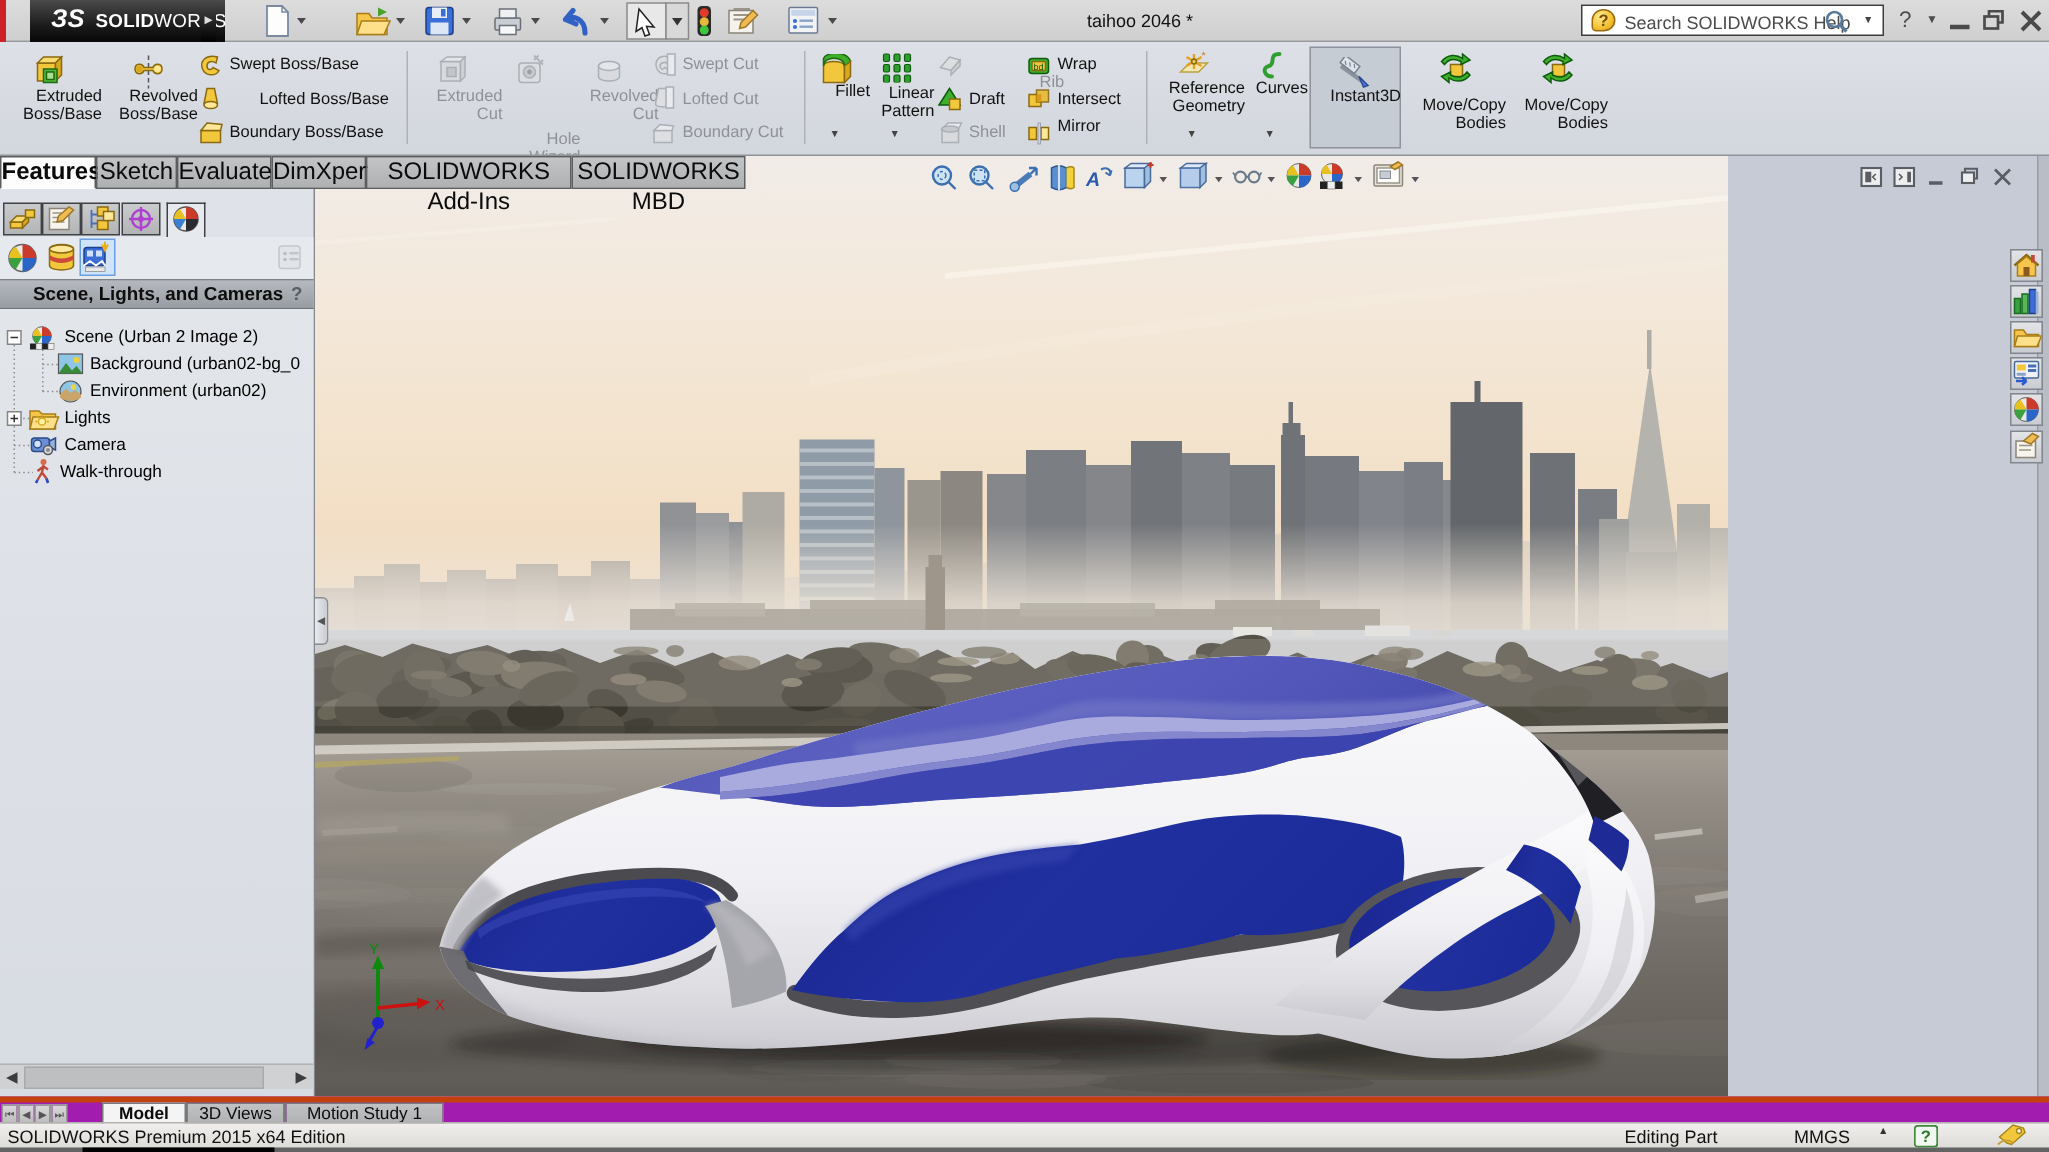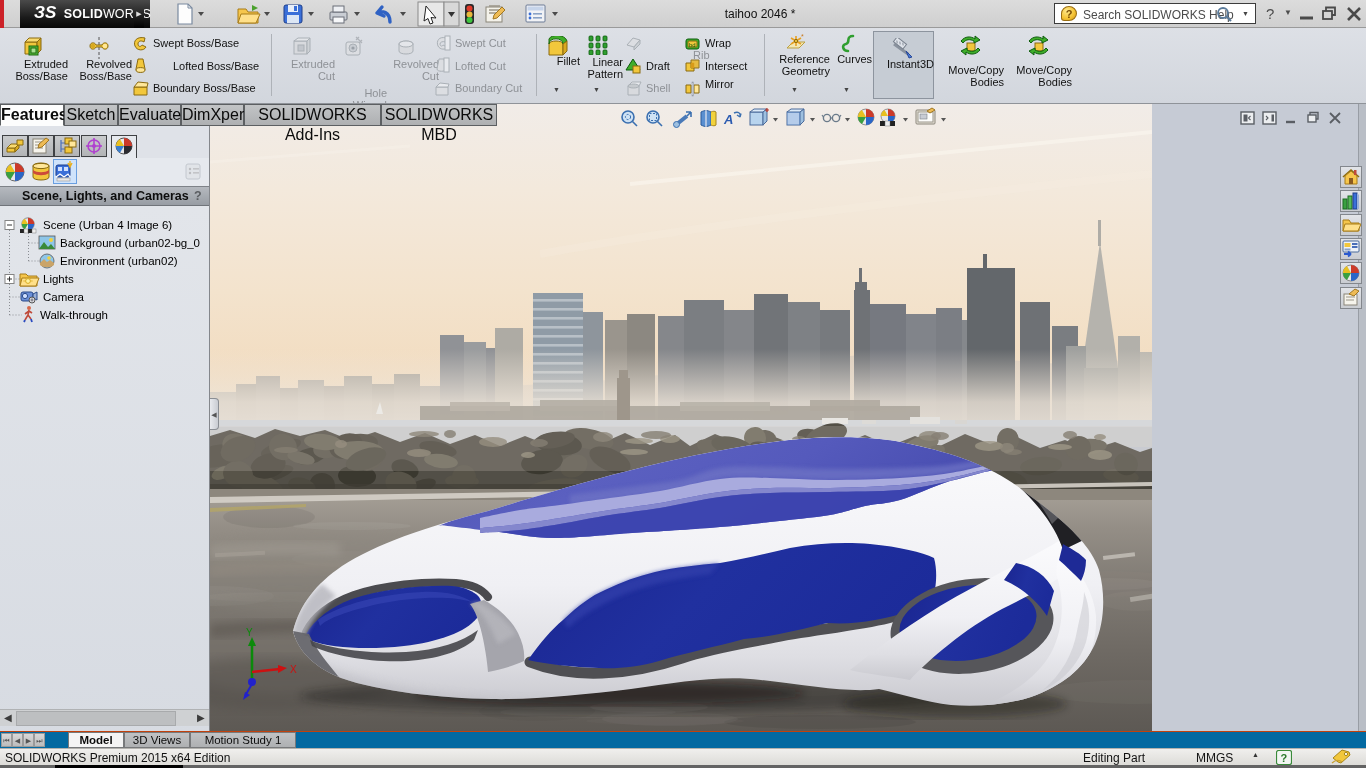--- a/index.html
+++ b/index.html
@@ -49,21 +49,21 @@
 #pheader { position:absolute; left:0; top:60px; width:209px; height:20px;
   background:linear-gradient(#b5b9bf,#989da4); border-top:1px solid #7e8288; border-bottom:1px solid #70747a;
   font-size:12.5px; font-weight:bold; color:#0d0d0d; line-height:19px; }
 #ptree { position:absolute; left:0; top:80px; width:209px; height:529px; background:linear-gradient(#e2e5ea,#d7dbe2); }
 .titem { position:absolute; font-size:11.5px; color:#000; white-space:nowrap; }
 #pscroll { position:absolute; left:0; top:583px; width:209px; height:17px; background:#cfd1d3; border-top:1px solid #b0b2b4; }
 #pscroll .thumb { position:absolute; left:16px; top:1px; width:160px; height:15px; background:#bdbfc1; border:1px solid #a8aaac; }
 #pscroll .ar { position:absolute; top:2px; font-size:10px; color:#3c3c3c; }
 
 
-#bottomtabs { position:absolute; left:0; top:731px; width:1366px; height:17px; background:#0369a1; border-top:1px solid #c2410c; }
+#bottomtabs { position:absolute; left:0; top:731px; width:1366px; height:17px; background:#a21caf; border-top:4px solid #c2410c; }
 .btab { position:absolute; top:0; height:16px; font-size:11.5px; text-align:center; line-height:15px;
   background:linear-gradient(#c0c2c4,#aeb0b2); border:1px solid #77797b; color:#0c0c0c; }
 .btab.active { background:#f4f4f4; font-weight:bold; }
 .navbtn { position:absolute; top:1px; width:11px; height:14px; background:linear-gradient(#d8d8d8,#bcbcbc);
   border:1px solid #9a9a9a; color:#555; font-size:7px; text-align:center; line-height:13px; }
 #statusbar { position:absolute; left:0; top:748px; width:1366px; height:17px;
   background:linear-gradient(#f0efed,#dddcd8); border-top:1px solid #b3b2ae; font-size:12px; color:#111; }
 #bottomedge { position:absolute; left:0; top:765px; width:1366px; height:3px; background:#636363; }
 #bottomedge .blk { position:absolute; left:55px; top:0; width:128px; height:3px; background:#000; }
 
@@ -922,21 +922,21 @@
             <circle cx="12" cy="11" r="3" fill="#d8d8dc" stroke="#555"></circle>
             <circle cx="12" cy="11" r="1.4" fill="#8a8a92"></circle>
           </g>
 
         <g transform="translate(23,100)">
             <circle cx="6" cy="2" r="2" fill="#d86a4a"></circle>
             <path d="M6,4 L5,9 L2,14 M5,9 L8,13 M6,5 L2,8 M6,5 L9,7" stroke="#c04a3a" stroke-width="1.6" fill="none"></path>
             <path d="M2,14 L1,16 M8,13 L9,16" stroke="#2a4ac0" stroke-width="1.8"></path>
           </g>
       </svg>
-      <div class="titem" style="left:43px;top:13px;">Scene (Urban 4 Image 6)</div>
+      <div class="titem" style="left:43px;top:13px;">Scene (Urban 2 Image 2)</div>
       <div class="titem" style="left:60px;top:31px;">Background (urban02-bg_0</div>
       <div class="titem" style="left:60px;top:49px;">Environment (urban02)</div>
       <div class="titem" style="left:43px;top:67px;">Lights</div>
       <div class="titem" style="left:43px;top:85px;">Camera</div>
       <div class="titem" style="left:40px;top:103px;">Walk-through</div>
     </div>
     <div id="pscroll">
       <div class="ar" style="left:4px;">◀</div>
       <div class="thumb"></div>
       <div class="ar" style="left:197px;">▶</div>

